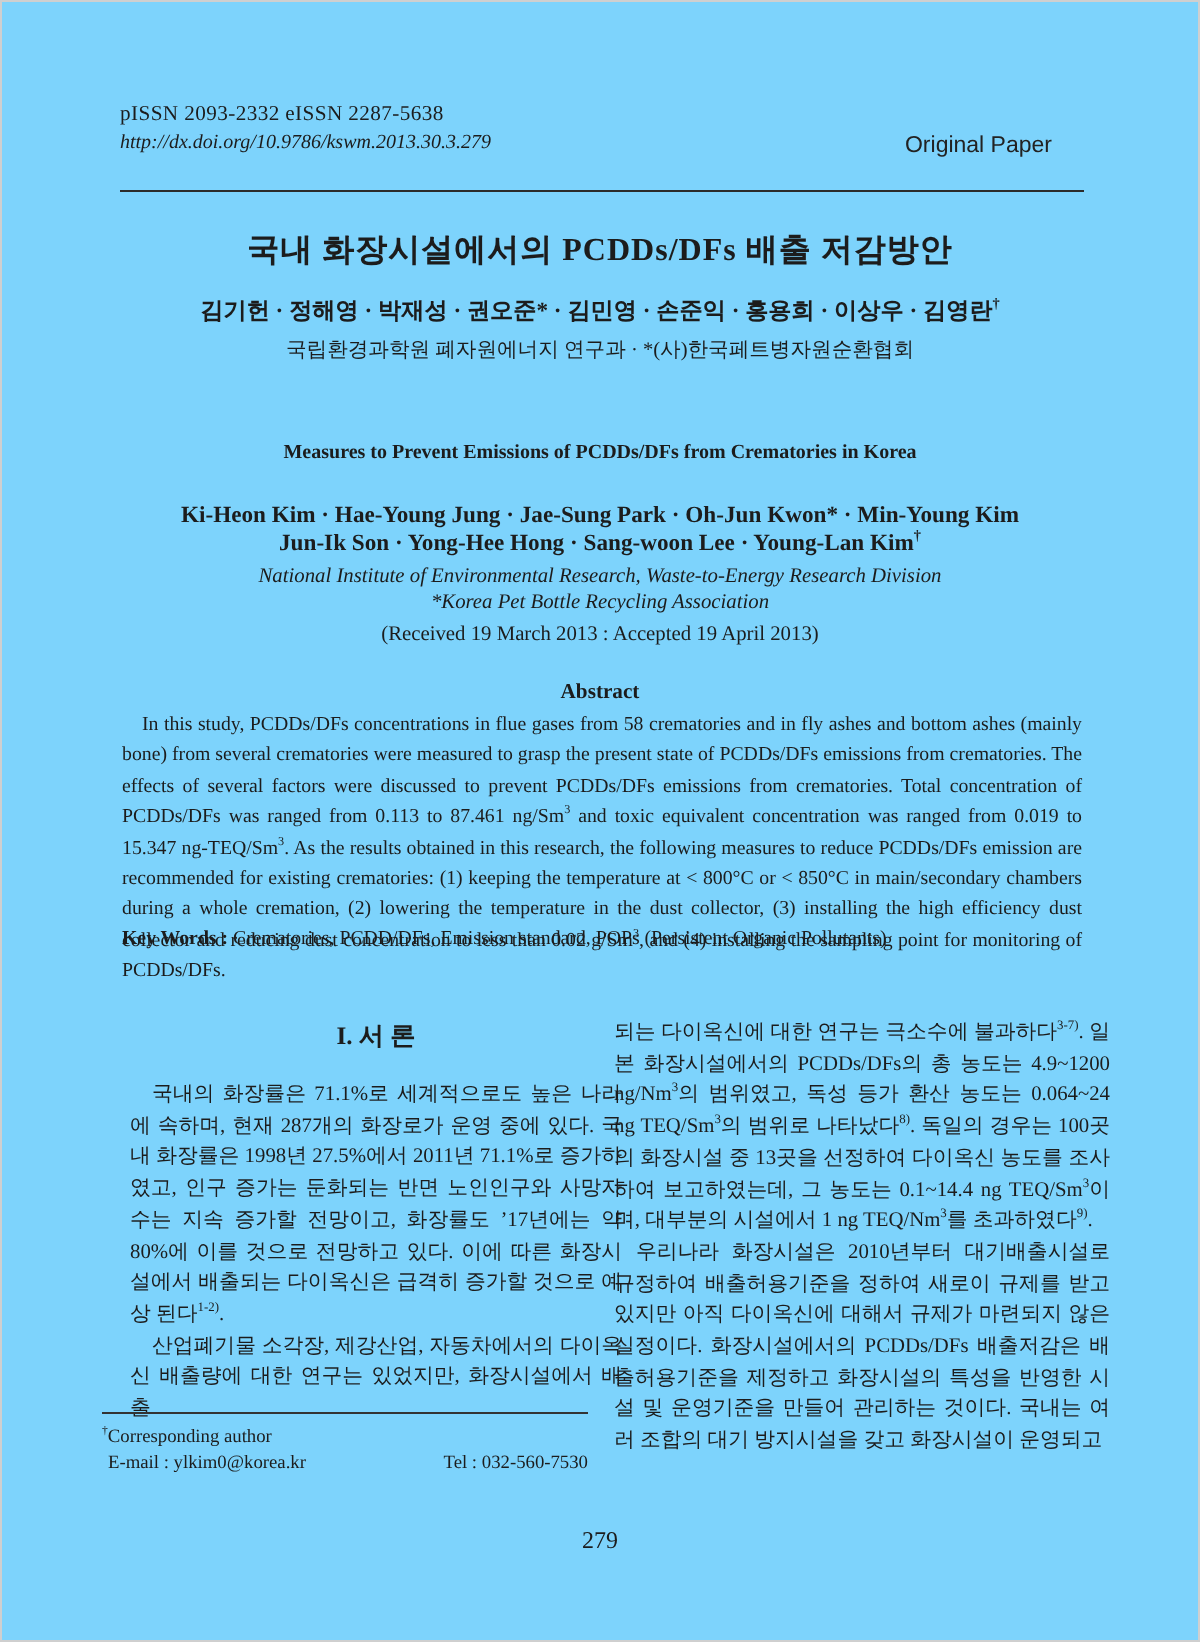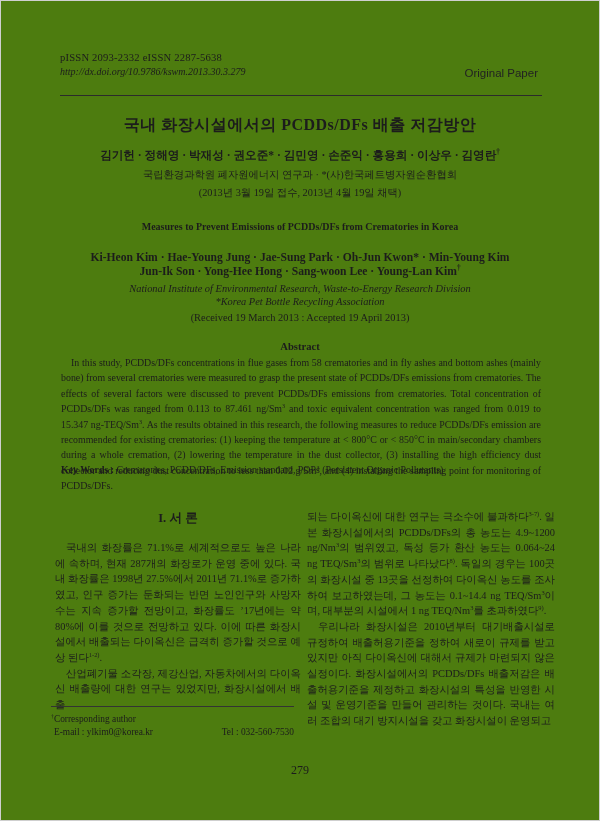--- a/index.html
+++ b/index.html
@@ -1,27 +1,27 @@
 <!DOCTYPE html>
 <html><head>
 <meta charset="utf-8">
 <style>
   html,body { margin:0; padding:0; background:#e9e9e9; }
   .page {
     position:relative; width:600px; height:821px; margin:0 auto;
-    background:#4d7c0f; border:1px solid #cfcfcf; box-sizing:border-box;
+    background:#7dd3fc; border:1px solid #cfcfcf; box-sizing:border-box;
     font-family:"Liberation Serif", serif; color:#1c1c1c; overflow:hidden;
   }
   sup { font-size:0.62em; vertical-align:super; line-height:0; }
 
   
   .header { position:absolute; left:59px; top:50px; width:482px; }
   .issn-line { font-size:10.6px; line-height:13.5px; letter-spacing:0.2px; }
   .journal-line, .doi-line { font-size:10px; line-height:13.5px; font-style:italic; }
-  .paper-type { position:absolute; right:4px; bottom:-1px; font-family:"Liberation Sans", sans-serif; font-size:11.5px; color:#222;margin-left:12px; }
+  .paper-type { position:absolute; right:16px; bottom:-1px; font-family:"Liberation Sans", sans-serif; font-size:11.5px; color:#222;margin-left:12px; }
   .header-rule { position:absolute; left:59px; top:94px; width:482px; height:0; border-top:1.6px solid #2b2b2b; }
 
   
   .cline { position:absolute; left:0; width:100%; text-align:center; }
   .ko-title    { top:114px; font-size:16px; font-weight:bold; letter-spacing:0.5px; }
   .ko-authors  { top:147px; font-size:11.6px; font-weight:bold; }
   .ko-affil    { top:167px; font-size:10.3px; }
   .ko-received { top:185px; font-size:10.3px; }
   .en-title    { top:220px; font-size:10px; font-weight:bold; }
   .en-authors  { top:250px; font-size:11.6px; font-weight:bold; line-height:13.5px; }
@@ -32,21 +32,21 @@
   
   .abstract-body {
     position:absolute; top:354px; left:60px; width:480px;
     font-size:9.9px; line-height:15.4px; text-align:justify; text-indent:10px;
   }
   .keywords { position:absolute; top:463px; left:60px; width:480px; font-size:9.9px; }
   .keywords b { font-weight:bold; }
 
   
   .col { position:absolute; top:508px; }
-  .col-left  { left:54px;  width:246px; }
+  .col-left  { left:64px;  width:246px; }
   .col-right { left:306px; width:248px; }
   .section-heading { text-align:center; font-size:12.6px; font-weight:bold; margin:1px 0 13px 0; }
   .col p { margin:0; font-size:10.4px; line-height:15.7px; text-align:justify; }
   .col p.indent { text-indent:11px; }
 
   
   .footnote { position:absolute; left:50px; top:705px; width:243px; font-size:9.4px; line-height:13px; }
   .footnote-rule { border-top:1.3px solid #333; margin-bottom:6px; }
   .footnote-row { display:flex; justify-content:space-between; padding-left:3px; }
 
@@ -60,21 +60,20 @@
   <div class="header">
     <div class="issn-line">pISSN 2093-2332   eISSN 2287-5638</div>
     <div class="doi-line">http://dx.doi.org/10.9786/kswm.2013.30.3.279</div>
     <div class="paper-type">Original Paper</div>
   </div>
   <div class="header-rule"></div>
 
   <div class="cline ko-title">국내 화장시설에서의 PCDDs/DFs 배출 저감방안</div>
   <div class="cline ko-authors">김기헌 · 정해영 · 박재성 · 권오준* · 김민영 · 손준익 · 홍용희 · 이상우 · 김영란<sup>†</sup></div>
   <div class="cline ko-affil">국립환경과학원 폐자원에너지 연구과 · *(사)한국페트병자원순환협회</div>
-  <div class="cline ko-received">(2013년 3월 19일 접수, 2013년 4월 19일 채택)</div>
 
   <div class="cline en-title">Measures to Prevent Emissions of PCDDs/DFs from Crematories in Korea</div>
   <div class="cline en-affil">
     <div>National Institute of Environmental Research, Waste-to-Energy Research Division</div>
     <div>*Korea Pet Bottle Recycling Association</div>
   </div>
   <div class="cline en-authors">
     <div>Ki-Heon Kim · Hae-Young Jung · Jae-Sung Park · Oh-Jun Kwon* · Min-Young Kim</div>
     <div>Jun-Ik Son · Yong-Hee Hong · Sang-woon Lee · Young-Lan Kim<sup>†</sup></div>
   </div>

